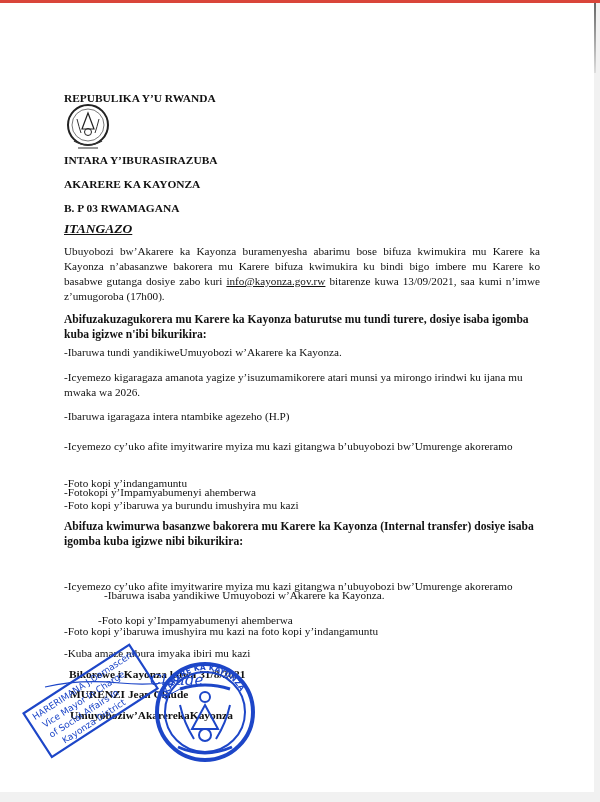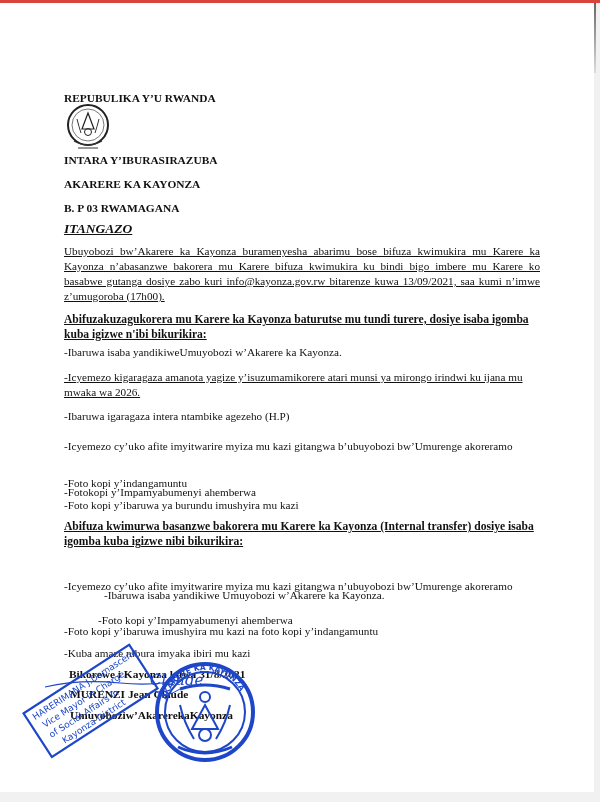--- a/index.html
+++ b/index.html
@@ -4,21 +4,21 @@
 <style>
   html, body { margin:0; padding:0; }
   body { width:600px; height:802px; background:#f1f1f1; position:relative; overflow:hidden;
          font-family:"Liberation Serif", serif; color:#111; }
   .topbar { position:absolute; left:0; top:0; width:600px; height:3px; background:#d9453a; }
   .page { position:absolute; left:0; top:3px; width:594px; height:789px; background:#fff; }
   .edge { position:absolute; left:594px; top:3px; width:2px; height:70px;
           background:linear-gradient(#666, #ddd); }
   .hdr { font-weight:bold; font-size:11.4px; position:absolute; left:64px; white-space:nowrap; }
   .title { font-weight:bold; font-size:13.5px; text-decoration:underline; position:absolute; left:64px; top:221px;font-style:italic; }
-  .para { position:absolute; left:64px; width:476px; font-size:11.2px; line-height:15px; text-align:justify;text-decoration:underline; }
+  .para { position:absolute; left:64px; width:476px; font-size:11.2px; line-height:15px; text-align:justify; }
   .para a { color:#111; text-decoration:underline; }
   .bold { font-weight:bold; font-size:11.6px; line-height:15px; text-align:left; }
   .item { position:absolute; left:64px; font-size:11.2px; white-space:nowrap; }
   .sig { position:absolute; font-weight:bold; font-size:11.4px; white-space:nowrap; }
   .stamp { position:absolute; }
   .logo { position:absolute; left:66px; top:103px; }
 </style>
 </head>
 <body>
 
@@ -44,21 +44,21 @@
 <div class="hdr" style="top:202px;">B. P 03 RWAMAGANA</div>
 
 <div class="title">ITANGAZO</div>
 
 <div class="para" style="top:244px;">
   <span>Ubuyobozi bw’Akarere ka Kayonza buramenyesha abarimu bose bifuza kwimukira mu Karere ka Kayonza n’abasanzwe bakorera mu Karere bifuza kwimukira ku bindi bigo imbere mu Karere ko basabwe gutanga dosiye zabo kuri </span><a>info@kayonza.gov.rw</a><span> bitarenze kuwa 13/09/2021, saa kumi n’imwe z’umugoroba (17h00).</span>
 </div>
 
 <div class="para bold" style="top:312px;">Abifuzakuzagukorera mu Karere ka Kayonza baturutse mu tundi turere, dosiye isaba igomba kuba igizwe n'ibi bikurikira:</div>
 
-<div class="item" style="top:346px;">-Ibaruwa isaba yandikiweUmuyobozi w’Akarere ka Kayonza.</div>
+<div class="item" style="top:346px;">-Ibaruwa tundi yandikiweUmuyobozi w’Akarere ka Kayonza.</div>
 <div class="para" style="top:370px; text-align:left;">-Icyemezo kigaragaza amanota yagize y’isuzumamikorere atari munsi ya mirongo irindwi ku ijana mu mwaka wa 2026.</div>
 <div class="item" style="top:410px;">-Ibaruwa igaragaza intera ntambike agezeho (H.P)</div>
 <div class="item" style="top:440px;">-Icyemezo cy’uko afite imyitwarire myiza mu kazi gitangwa b’ubuyobozi bw’Umurenge akoreramo</div>
 <div class="item" style="top:455px;margin-top:31px;">-Fotokopi y’Impamyabumenyi ahemberwa</div>
 <div class="item" style="top:477px;">-Foto kopi y’indangamuntu</div>
 <div class="item" style="top:499px;">-Foto kopi y’ibaruwa ya burundu imushyira mu kazi</div>
 
 <div class="para bold" style="top:519px;">Abifuza kwimurwa basanzwe bakorera mu Karere ka Kayonza (Internal transfer) dosiye isaba igomba kuba igizwe nibi bikurikira:</div>
 
 <div class="item" style="top:589px;margin-left:40px;">-Ibaruwa isaba yandikiwe Umuyobozi w’Akarere ka Kayonza.</div>

